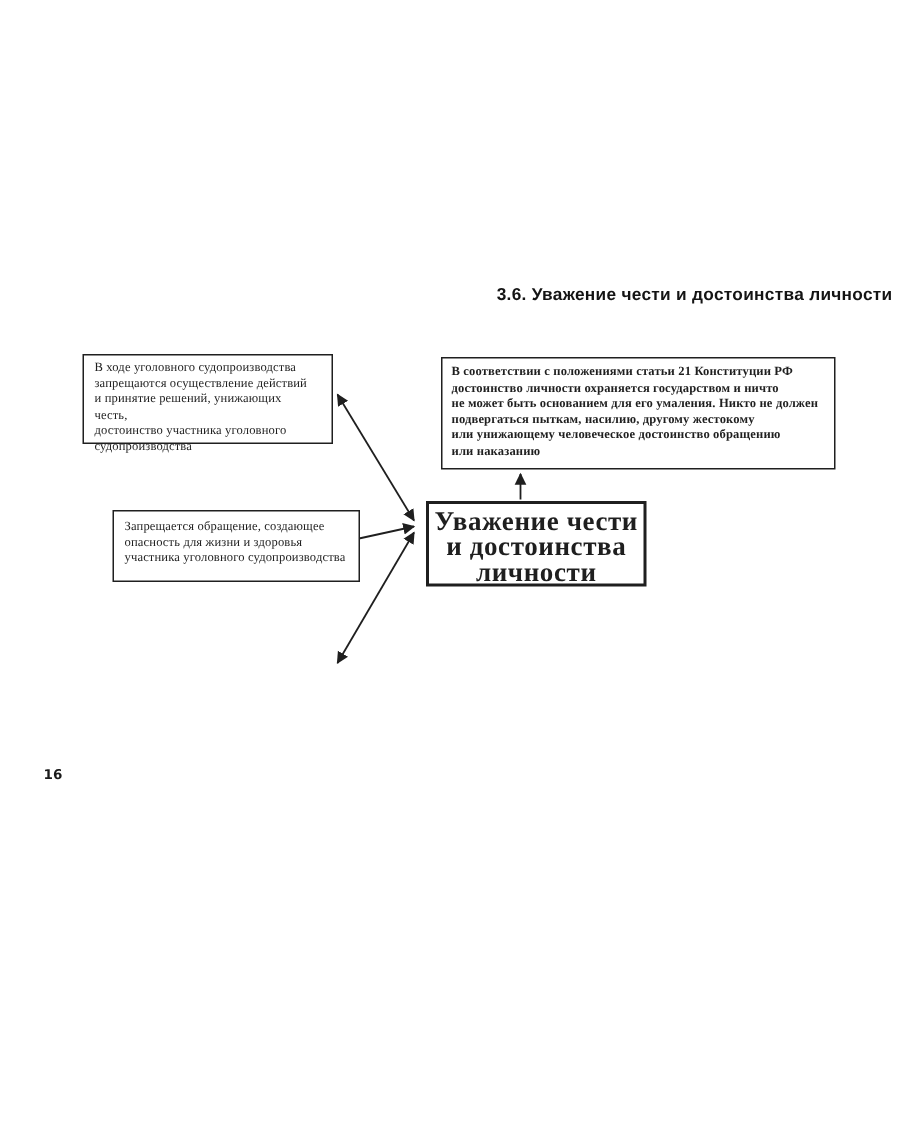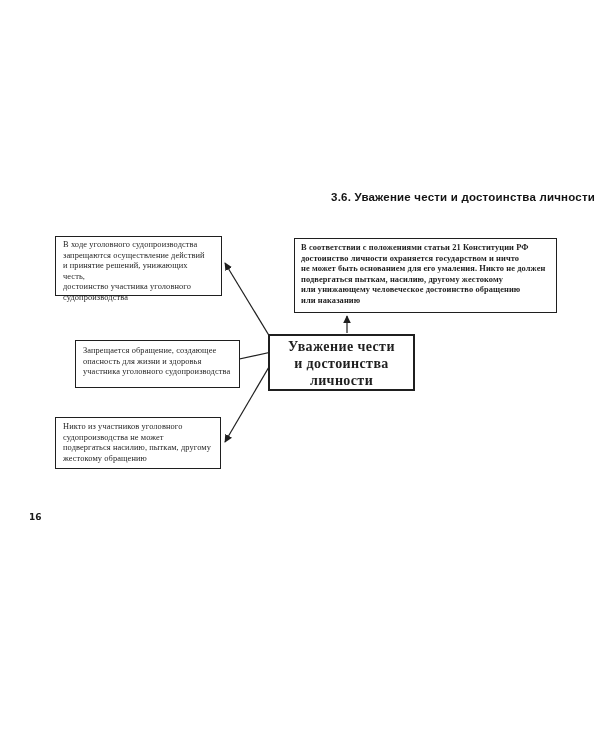--- a/index.html
+++ b/index.html
@@ -31,24 +31,24 @@
     white-space:pre-line;
     font-size:8.4px;
     line-height:10.6px;
     letter-spacing:0.1px;
   }
   .n-tl{left:55px;  top:236px; width:167px; height:60px; padding:3px 15px 0 7px;}
   .n-ml{left:55px;  top:340px; width:165px; height:48px; padding:5px 4px 0 7px;margin-left:20px;}
   .n-bl{left:55px;  top:417px; width:166px; height:52px; padding:4px 4px 0 7px;}
   .n-r {left:294px; top:238px; width:263px; height:75px; padding:4px 4px 0 6px;font-weight:bold;}
   .n-c{
-    left:268px; top:334px; width:147px; height:57px;
+    left:284px; top:334px; width:147px; height:57px;
     border-width:2.2px;
     font-weight:bold;
-    font-size:14px;
+    font-size:18px;
     line-height:16.8px;
     text-align:center;
     padding:3px 2px 0 2px;
     letter-spacing:0.4px;
   }
   .arrows{position:absolute;left:0;top:0;width:600px;height:750px;pointer-events:none;}
   .arrows line{stroke:#1f1f1f;stroke-width:1.2;}
   .pagenum{
     position:absolute;
     left:29px; top:512px;
@@ -85,24 +85,20 @@
     <div class="node n-tl">В ходе уголовного судопроизводства
 запрещаются осуществление действий
 и принятие решений, унижающих честь,
 достоинство участника уголовного
 судопроизводства</div>
 
     <div class="node n-ml">Запрещается обращение, создающее
 опасность для жизни и здоровья
 участника уголовного судопроизводства</div>
 
-    <div class="node n-bl">Никто из участников уголовного
-судопроизводства не может
-подвергаться насилию, пыткам, другому
-жестокому обращению</div>
 
     <div class="node n-r">В соответствии с положениями статьи 21 Конституции РФ
 достоинство личности охраняется государством и ничто
 не может быть основанием для его умаления. Никто не должен
 подвергаться пыткам, насилию, другому жестокому
 или унижающему человеческое достоинство обращению
 или наказанию</div>
 
     <div class="node n-c">Уважение чести
 и достоинства

